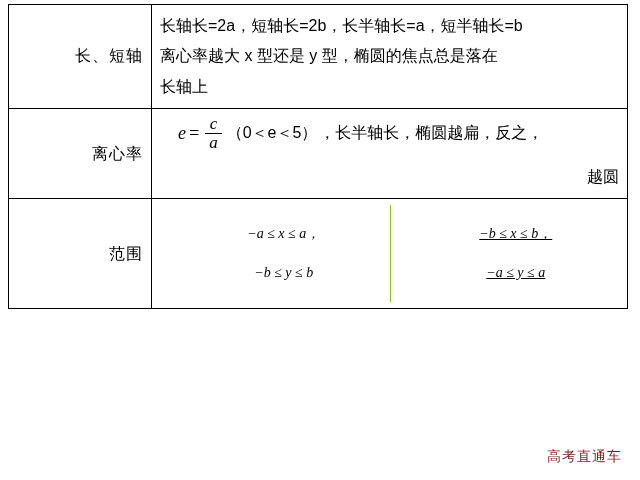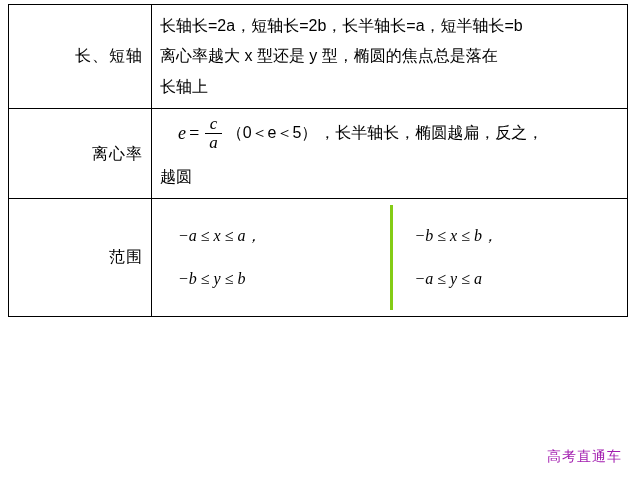--- a/index.html
+++ b/index.html
@@ -87,57 +87,58 @@
     font-style: italic;
     font-size: 17px;
   }
   .ecc-eq {
     font-family: "Liberation Serif", serif;
     font-style: italic;
     font-size: 18px;
   }
   .ecc-line2 {
     display: block;
-    text-align: left;
+    text-align: right;
     margin-top: 10px;
   }
   
   .range-split {
     display: flex;
     width: 100%;
     padding: 0;
   }
   .range-col {
     flex: 1 1 50%;
     padding: 10px 0 10px 18px;
     box-sizing: border-box;
   }
   .range-col.right {
-    border-left: 3px solid #84cc16;
+    border-left: 1px solid #84cc16;
     padding-left: 22px;
+    text-decoration: underline;
   }
   .range-line {
     display: block;
-    text-align: left;
+    text-align: center;
     font-family: "Liberation Serif", serif;
-    font-size: 16px;
+    font-size: 14px;
     font-style: italic;
     padding: 6px 0;
     white-space: nowrap;
   }
   td.range-td {
     padding: 0;
   }
   .watermark {
     position: absolute;
     right: 18px;
     bottom: 14px;
     font-family: "Liberation Sans", sans-serif;
     font-size: 14px;
-    color: #a21caf;
+    color: #7f1d1d;
     letter-spacing: 1px;
   }
 </style>
 </head>
 <body>
 
 <div class="sheet">
   <table class="math-table">
     <tbody>
       <tr>

